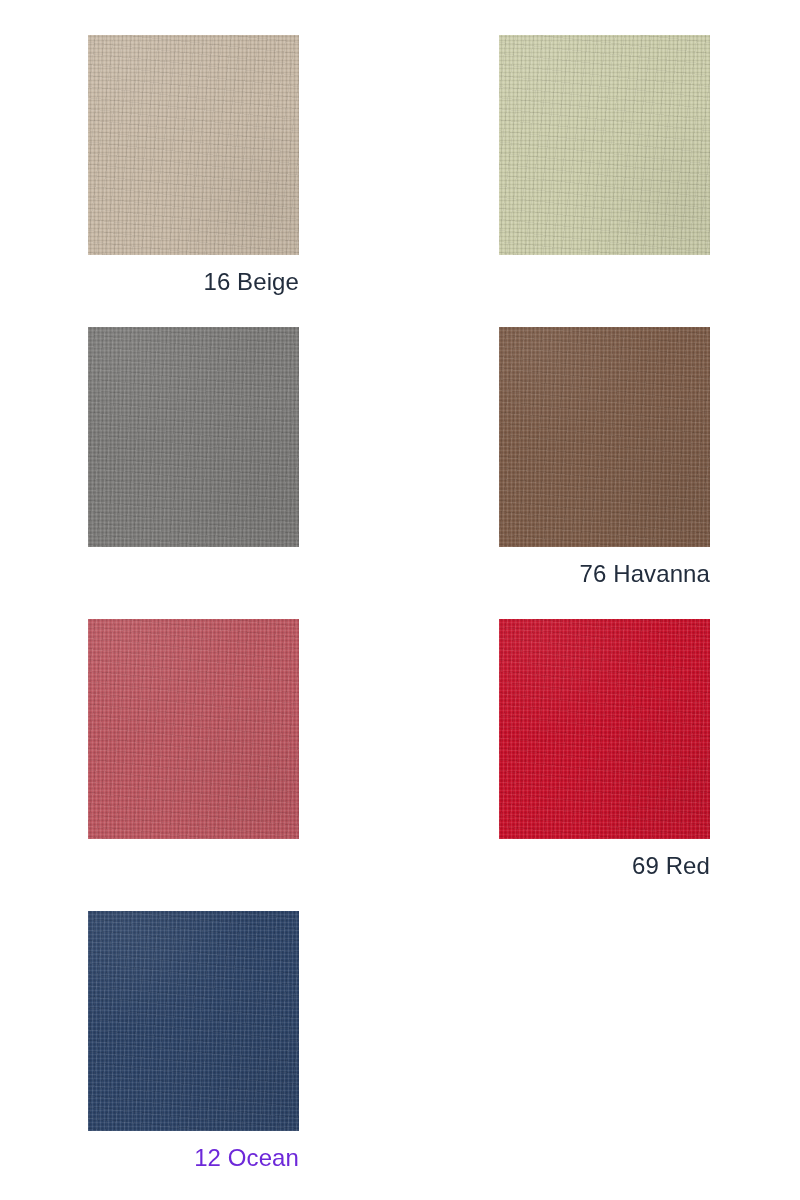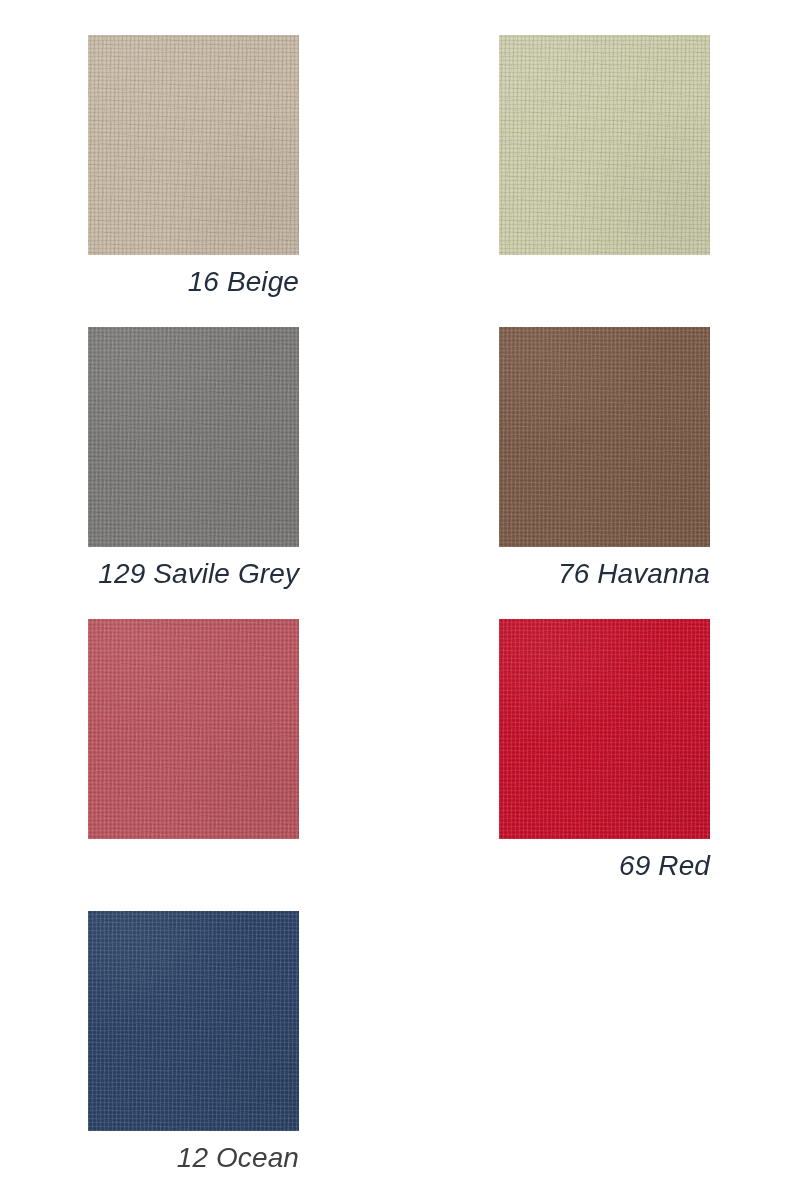--- a/index.html
+++ b/index.html
@@ -102,59 +102,57 @@
       radial-gradient(ellipse 60% 45% at 28% 22%, rgba(255,255,255,0.05), rgba(0,0,0,0) 70%),
       radial-gradient(ellipse 55% 50% at 78% 72%, rgba(0,0,0,0.045), rgba(0,0,0,0) 72%);
     pointer-events: none;
   }
 
   
   .swatch-label {
     margin-top: 12px;
     width: 211px;
     text-align: right;
-    font-size: 28px;
+    font-size: 24px;
     line-height: 30px;
     letter-spacing: 0.1px;
     color: #222d3d;
     white-space: nowrap;
-    font-style: italic;
   }
 </style>
 </head>
 <body style="background: rgb(255, 255, 255);">
 
 <div class="swatch-sheet" style="background: rgb(255, 255, 255);">
   <div class="swatch-grid">
 
     <div class="swatch-cell col-left">
       <div class="swatch-chip" style="background-color: rgb(200, 185, 166);"></div>
       <div class="swatch-label" style="color: rgb(34, 45, 61);">16 Beige</div>
     </div>
     <div class="swatch-cell col-right">
       <div class="swatch-chip" style="background-color: rgb(204, 206, 171);"></div>
     </div>
 
     <div class="swatch-cell col-left">
       <div class="swatch-chip" style="background-color: rgb(124, 123, 121);"></div>
-      <div class="swatch-label" style="color: rgb(34, 45, 61);">129 Savile Grey</div>
     </div>
     <div class="swatch-cell col-right">
       <div class="swatch-chip" style="background-color: rgb(125, 92, 72);"></div>
       <div class="swatch-label" style="color: rgb(34, 45, 61);">76 Havanna</div>
     </div>
 
     <div class="swatch-cell col-left">
       <div class="swatch-chip" style="background-color: rgb(189, 86, 96);"></div>
     </div>
     <div class="swatch-cell col-right">
       <div class="swatch-chip" style="background-color: rgb(200, 16, 42);"></div>
       <div class="swatch-label" style="color: rgb(34, 45, 61);">69 Red</div>
     </div>
 
     <div class="swatch-cell col-left">
       <div class="swatch-chip" style="background-color: rgb(45, 68, 104);"></div>
-      <div class="swatch-label" style="color: #404040; text-align: right;">12 Ocean</div>
+      <div class="swatch-label" style="color: #6d28d9; text-align: right;">12 Ocean</div>
     </div>
     <div class="swatch-cell col-right is-empty"></div>
 
   </div>
 </div>
 
 </body></html>

